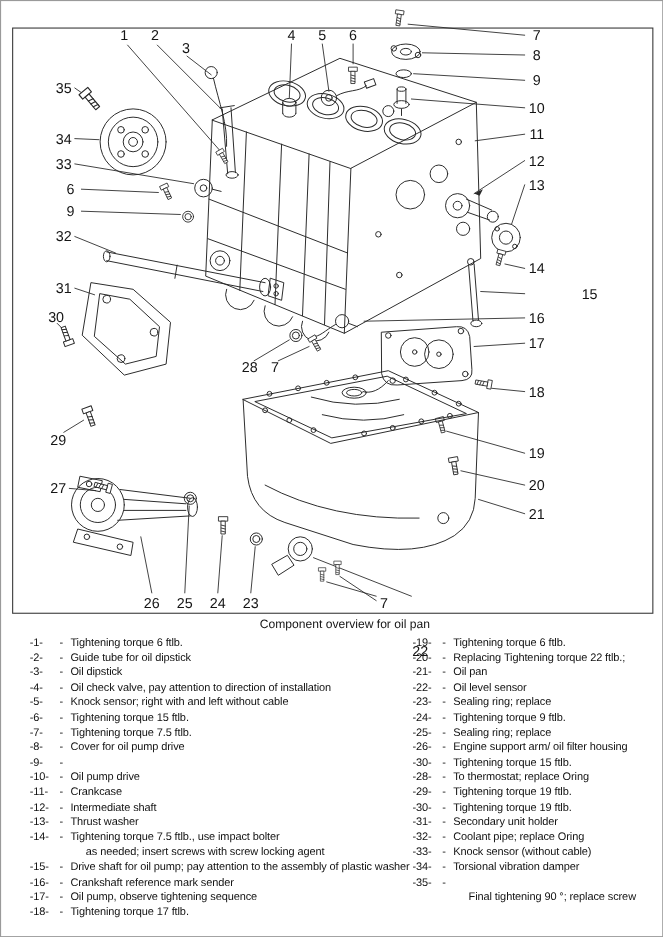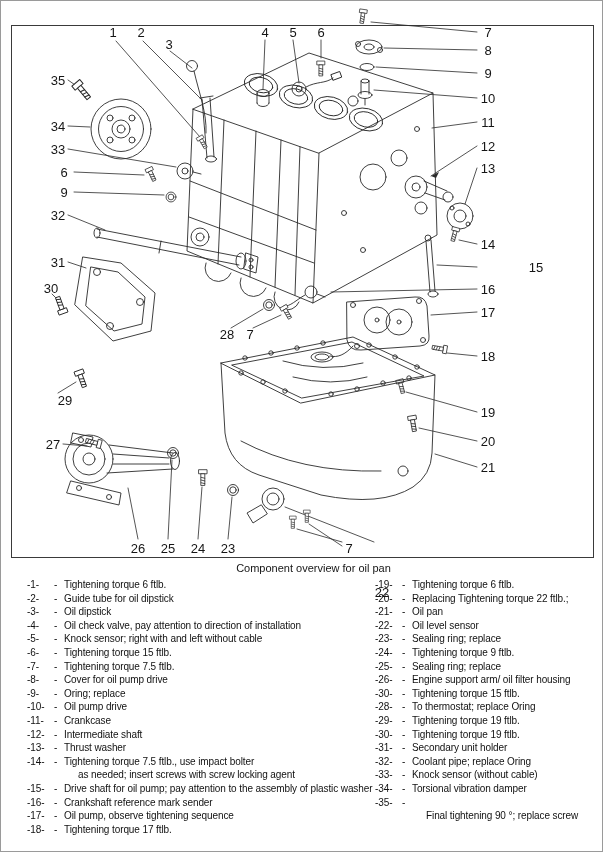--- a/index.html
+++ b/index.html
@@ -344,21 +344,21 @@
       <div class="callout" style="left: 487px; top: 440px;">20</div>
       <div class="callout" style="left: 487px; top: 466px;">21</div>
       <div class="callout" style="left: 57px; top: 79px;">35</div>
       <div class="callout" style="left: 57px; top: 125px;">34</div>
       <div class="callout" style="left: 57px; top: 148px;">33</div>
       <div class="callout" style="left: 63px; top: 171px;">6</div>
       <div class="callout" style="left: 63px; top: 191px;">9</div>
       <div class="callout" style="left: 57px; top: 214px;">32</div>
       <div class="callout" style="left: 57px; top: 261px;">31</div>
       <div class="callout" style="left: 50px; top: 287px;">30</div>
-      <div class="callout" style="left: 64px; top: 399px; text-align: right;">29</div>
+      <div class="callout" style="left: 52px; top: 399px; text-align: right;">29</div>
       <div class="callout" style="left: 52px; top: 443px;">27</div>
       <div class="callout" style="left: 226px; top: 333px;">28</div>
       <div class="callout" style="left: 249px; top: 333px;">7</div>
       <div class="callout" style="left: 137px; top: 547px;">26</div>
       <div class="callout" style="left: 167px; top: 547px;">25</div>
       <div class="callout" style="left: 197px; top: 547px;">24</div>
       <div class="callout" style="left: 227px; top: 547px;">23</div>
       <div class="callout" style="left: 348px; top: 547px;">7</div>
       <div class="callout" style="left: 381px; top: 547px; margin-top: 44px;">22</div>
     </div>
@@ -403,21 +403,20 @@
           <span class="ltext">Tightening torque 7.5 ftlb.</span>
         </div>
         <div class="legend-row">
           <span class="lnum">-8-</span>
           <span class="lsep">-</span>
           <span class="ltext">Cover for oil pump drive</span>
         </div>
         <div class="legend-row">
           <span class="lnum">-9-</span>
           <span class="lsep">-</span>
-          <span class="ltext">Oring; replace</span>
         </div>
         <div class="legend-row">
           <span class="lnum">-10-</span>
           <span class="lsep">-</span>
           <span class="ltext">Oil pump drive</span>
         </div>
         <div class="legend-row">
           <span class="lnum">-11-</span>
           <span class="lsep">-</span>
           <span class="ltext">Crankcase</span>

